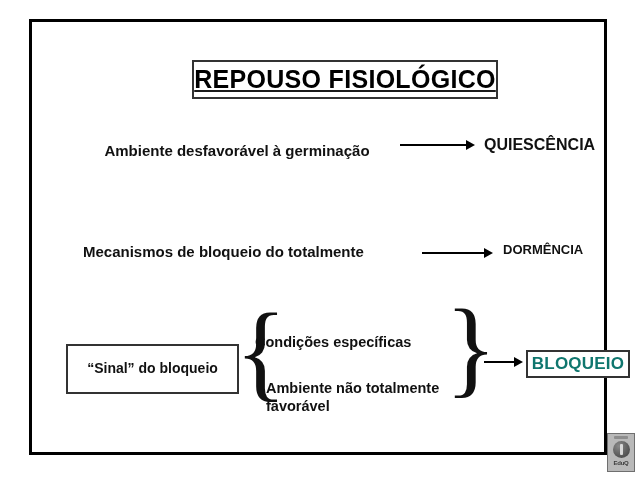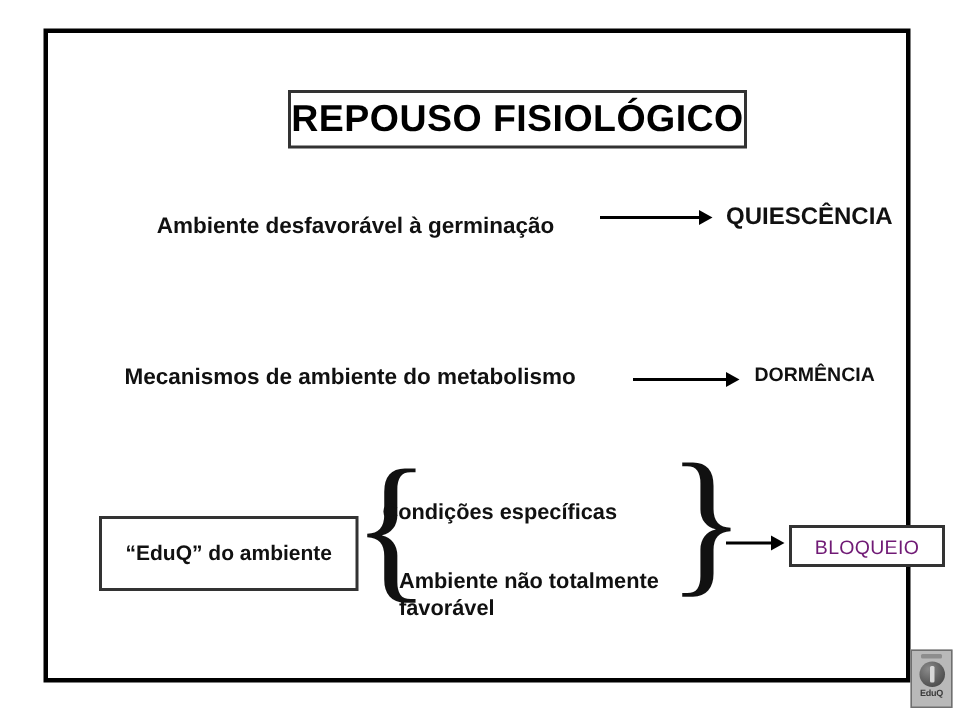--- a/index.html
+++ b/index.html
@@ -42,20 +42,21 @@
     left: 160px;
     top: 38px;
     width: 306px;
     height: 39px;
     border: 2px solid #333333;
     box-sizing: border-box;
     background: #ffffff;
     display: flex;
     align-items: center;
     justify-content: center;
+    text-decoration: underline;
   }
   .title-text {
     font-size: 25px;
     font-weight: bold;
     letter-spacing: 0.3px;
     color: #000000;
     white-space: nowrap;
     line-height: 1;
   }
 
@@ -183,23 +184,23 @@
     width: 104px;
     height: 28px;
     border: 2px solid #333333;
     box-sizing: border-box;
     background: #ffffff;
     display: flex;
     align-items: center;
     justify-content: center;
   }
   .bloqueio-text {
-    font-size: 13px;
-    font-weight: normal;
-    color: #701a75;
+    font-size: 17px;
+    font-weight: bold;
+    color: #0f766e;
     letter-spacing: 0.2px;
     white-space: nowrap;
   }
 
   
   .logo {
     position: absolute;
     left: 575px;
     top: 411px;
     width: 28px;
@@ -262,32 +263,32 @@
       <div>Ambiente desfavorável à germinação</div>
     </div>
 
     <div class="arrow arrow1">
       <div class="shaft"></div>
       <div class="head"></div>
     </div>
 
     <div class="txt row1-right">QUIESCÊNCIA</div>
 
-    <div class="txt row2-left">Mecanismos de ambiente do metabolismo</div>
+    <div class="txt row2-left">Mecanismos de bloqueio do totalmente</div>
 
     <div class="arrow arrow2">
       <div class="shaft"></div>
       <div class="head"></div>
     </div>
 
     <div class="txt row2-right">DORMÊNCIA</div>
 
     <div class="signal-box">
       <div class="signal-text">
-        <div>“EduQ” do ambiente</div>
+        <div>“Sinal” do bloqueio</div>
       </div>
     </div>
 
     <div class="brace brace-left">{</div>
 
     <div class="txt cond1">Condições específicas</div>
 
     <div class="txt cond2">
       <div>Ambiente não totalmente</div>
       <div>favorável</div>

